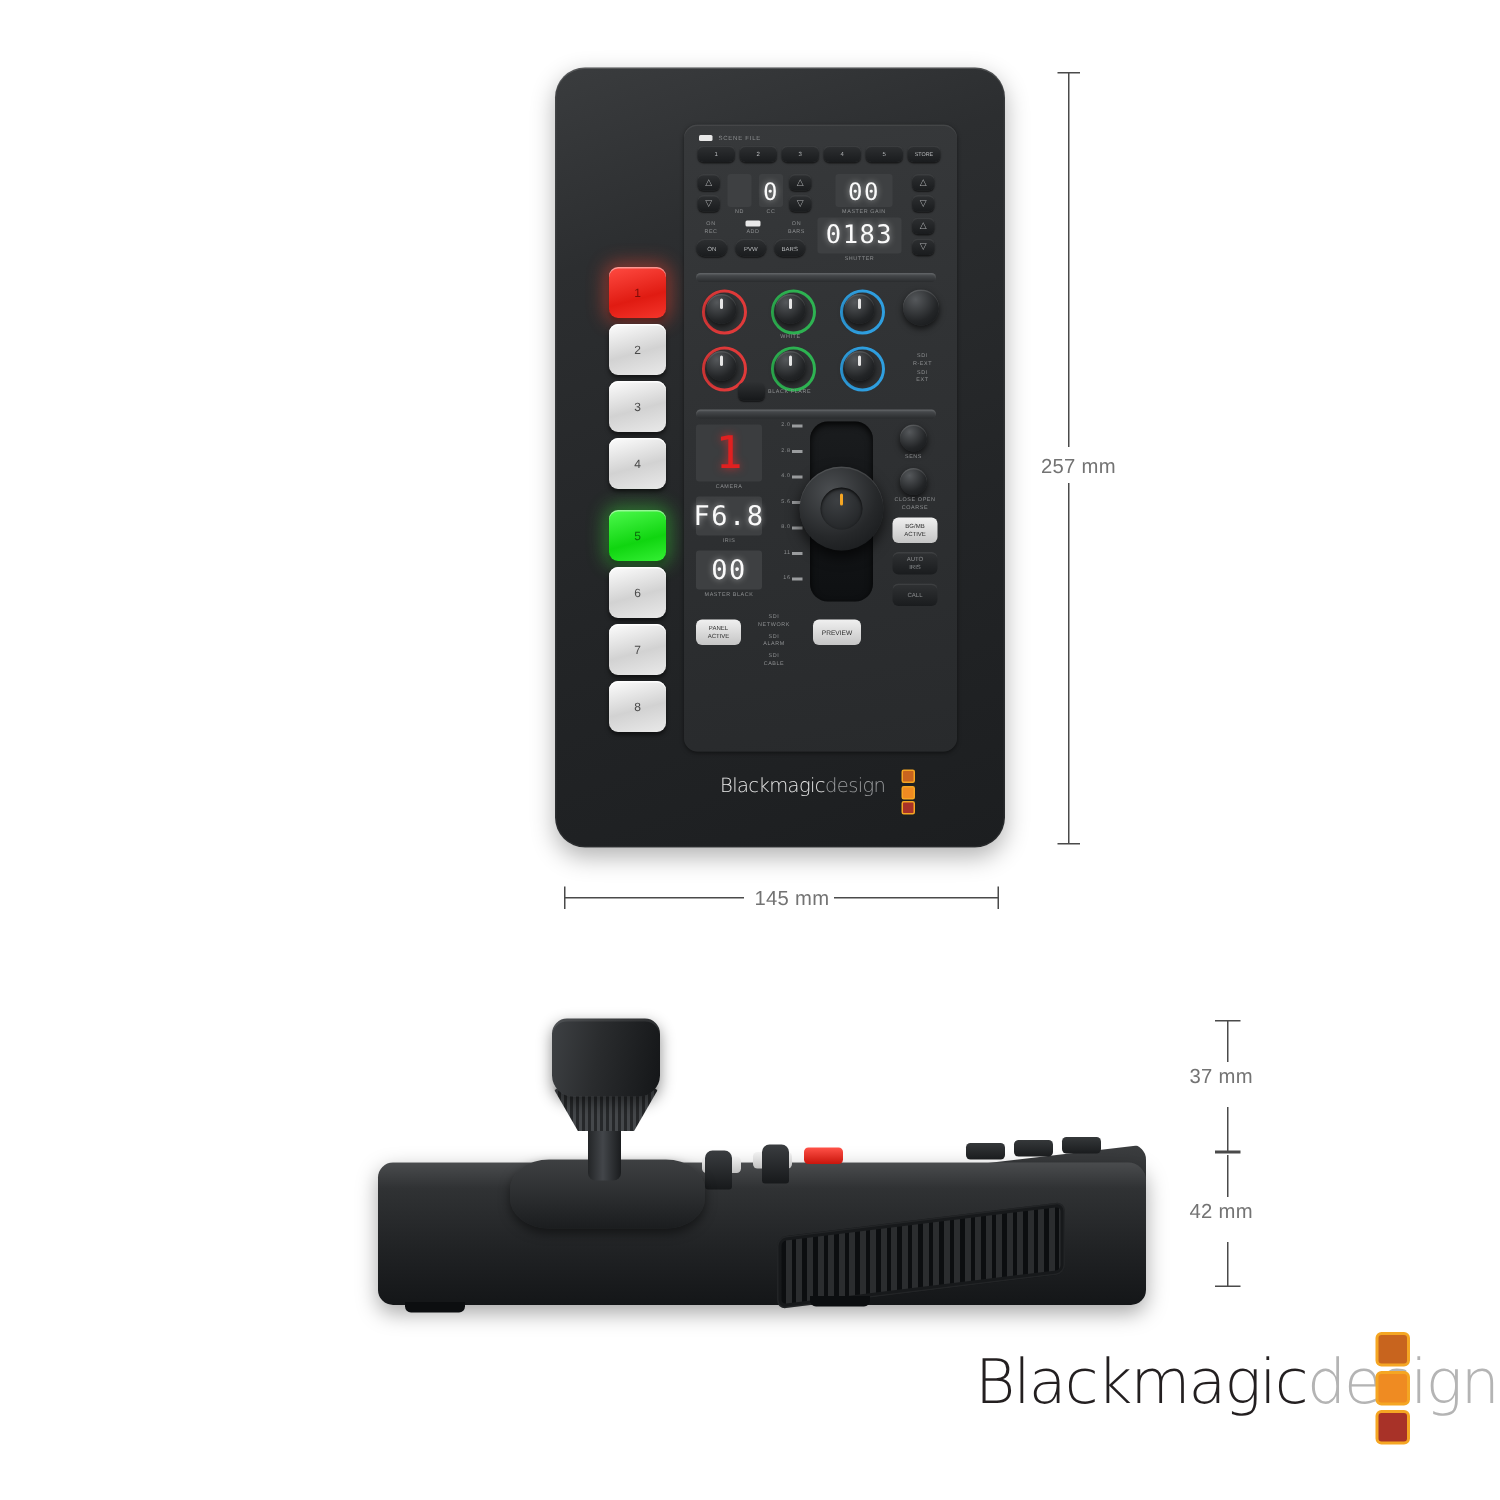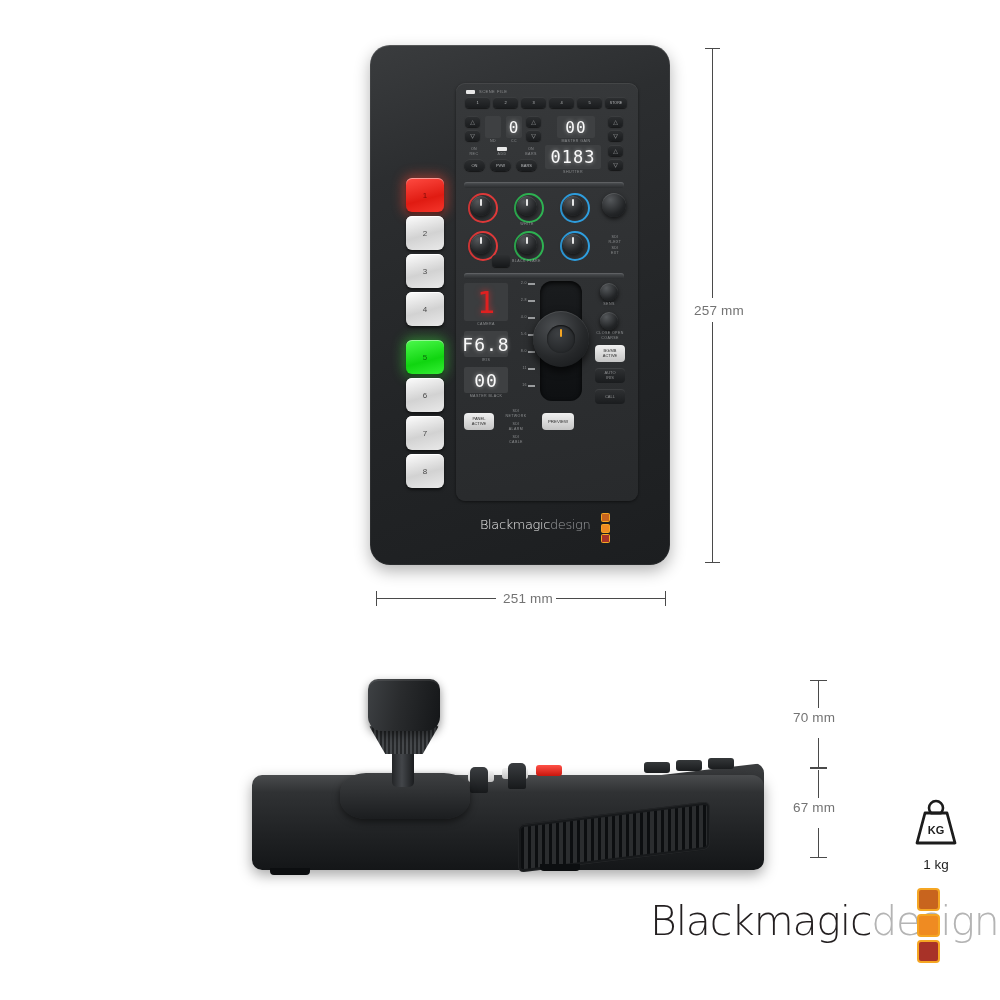--- a/index.html
+++ b/index.html
@@ -472,21 +472,21 @@
   <div class="dim-line v" style="left:712px;top:48px;height:250px;"></div>
   <div class="dim-line v" style="left:712px;top:322px;height:240px;"></div>
   <div class="dim-cap" style="left:705px;top:48px;width:15px;height:1px;"></div>
   <div class="dim-cap" style="left:705px;top:562px;width:15px;height:1px;"></div>
   <div class="dim-text" style="left:694px;top:303px;">257 mm</div>
 
   <div class="dim-line h" style="left:376px;top:598px;width:120px;"></div>
   <div class="dim-line h" style="left:556px;top:598px;width:110px;"></div>
   <div class="dim-cap" style="left:376px;top:591px;width:1px;height:15px;"></div>
   <div class="dim-cap" style="left:665px;top:591px;width:1px;height:15px;"></div>
-  <div class="dim-text" style="left:503px;top:591px;">251 mm</div>
+  <div class="dim-text" style="left:503px;top:591px;">145 mm</div>
 
   <div id="side-view">
     <div class="body-wedge"></div>
     <div class="body-shell"></div>
     <div class="vent">
       <div class="vent-slats"></div>
     </div>
 
     <div class="side-keycap dark" style="left:404px;top:97px;"></div>
     <div class="side-keycap dark" style="left:436px;top:95px;"></div>
@@ -503,35 +503,27 @@
     <div class="joy-top"></div>
 
     <div class="foot" style="left:30px;top:203px;width:40px;"></div>
     <div class="foot" style="left:300px;top:199px;width:40px;"></div>
   </div>
 
   <div class="dim-line v" style="left:818px;top:680px;height:28px;"></div>
   <div class="dim-line v" style="left:818px;top:738px;height:30px;"></div>
   <div class="dim-cap" style="left:810px;top:680px;width:17px;height:1px;"></div>
   <div class="dim-cap" style="left:810px;top:767px;width:17px;height:2px;"></div>
-  <div class="dim-text" style="left:793px;top:710px;">70 mm</div>
+  <div class="dim-text" style="left:793px;top:710px;">37 mm</div>
 
   <div class="dim-line v" style="left:818px;top:770px;height:28px;"></div>
   <div class="dim-line v" style="left:818px;top:828px;height:30px;"></div>
   <div class="dim-cap" style="left:810px;top:857px;width:17px;height:1px;"></div>
-  <div class="dim-text" style="left:793px;top:800px;">67 mm</div>
-
-  <div id="weight-badge">
-    <svg width="66" height="58" viewBox="0 0 66 58">
-      <path d="M33 6 a7 7 0 0 1 7 7 a7 7 0 0 1 -2.2 5.1 h-9.6 A7 7 0 0 1 26 13 a7 7 0 0 1 7 -7 z" fill="none" stroke="#1c1c1c" stroke-width="2.6"></path>
-      <path d="M22 18 h22 l8 30 h-38 z" fill="none" stroke="#1c1c1c" stroke-width="2.8" stroke-linejoin="round"></path>
-      <text x="33" y="39" text-anchor="middle" font-family="Liberation Sans, sans-serif" font-size="11" font-weight="bold" fill="#1c1c1c">KG</text>
-    </svg>
-    <div class="wt-label">1 kg</div>
-  </div>
+  <div class="dim-text" style="left:793px;top:800px;">42 mm</div>
+
 
   <div id="bmd-logo-main">
     <span class="bmd-word txt b1">Blackmagic</span><span class="bmd-word txt b2">design</span>
     <span class="sq-col">
       <span class="sq c1"></span>
       <span class="sq c2"></span>
       <span class="sq c3"></span>
     </span>
   </div>
 

